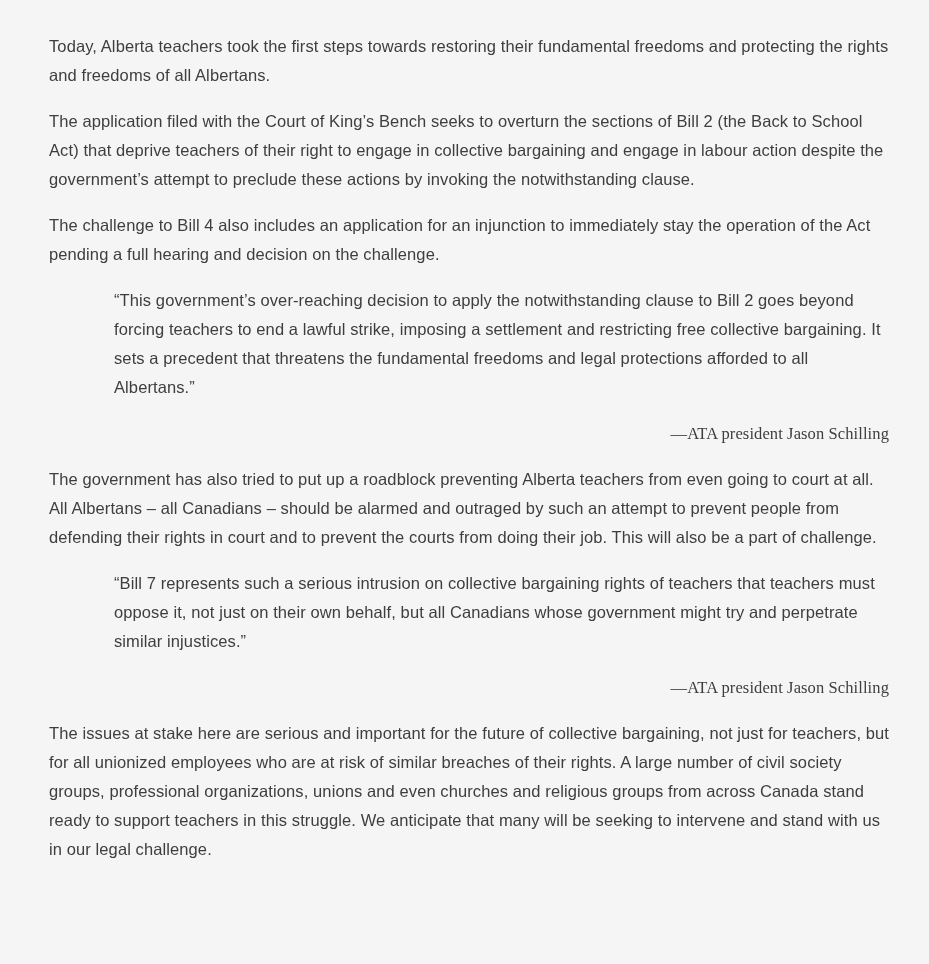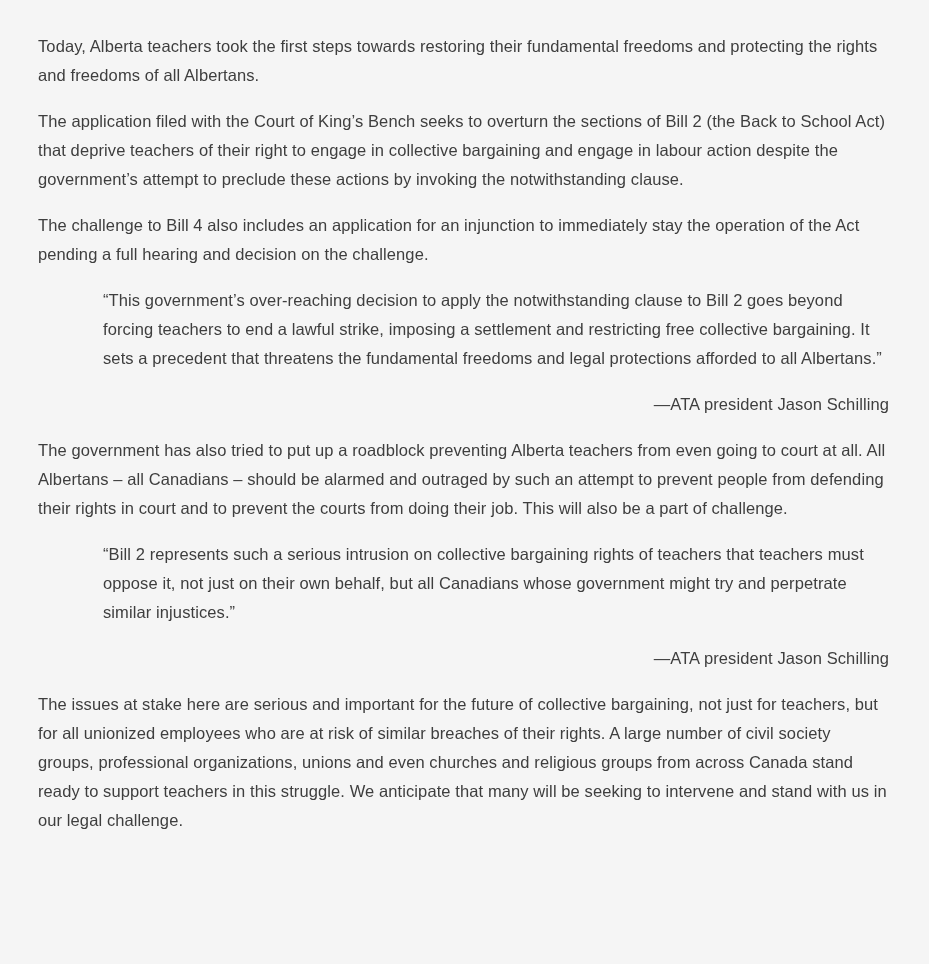--- a/index.html
+++ b/index.html
@@ -14,47 +14,48 @@
       overflow: hidden;
       background: var(--bg);
       color: var(--text);
       font-family: "Liberation Sans", sans-serif;
       font-size: 16.5px;
       line-height: 29px;
       letter-spacing: 0.1px;
       -webkit-font-smoothing: antialiased;
     }
     .article {
-      padding: 32px 40px 20px 38px;
+      padding: 32px 40px 20px 49px;
     }
     .article p {
       margin: 0 0 17px 0;
     }
     .article blockquote {
       margin: 16px 0 17px 0;
       padding: 0 5px 0 65px;
     }
     .attribution {
       text-align: right;
+      font-family: Liberation Serif, serif;
     }
   </style>
 </head>
 <body>
 
 <main class="article">
   <p>Today, Alberta teachers took the first steps towards restoring their fundamental freedoms and protecting the rights and freedoms of all Albertans.</p>
 
   <p>The application filed with the Court of King’s Bench seeks to overturn the sections of Bill 2 (the Back to School Act) that deprive teachers of their right to engage in collective bargaining and engage in labour action despite the government’s attempt to preclude these actions by invoking the notwithstanding clause.</p>
 
   <p>The challenge to Bill 4 also includes an application for an injunction to immediately stay the operation of the Act pending a full hearing and decision on the challenge.</p>
 
   <blockquote>“This government’s over-reaching decision to apply the notwithstanding clause to Bill 2 goes beyond forcing teachers to end a lawful strike, imposing a settlement and restricting free collective bargaining. It sets a precedent that threatens the fundamental freedoms and legal protections afforded to all Albertans.”</blockquote>
 
   <p class="attribution">—ATA president Jason Schilling</p>
 
   <p>The government has also tried to put up a roadblock preventing Alberta teachers from even going to court at all. All Albertans – all Canadians – should be alarmed and outraged by such an attempt to prevent people from defending their rights in court and to prevent the courts from doing their job. This will also be a part of challenge.</p>
 
-  <blockquote>“Bill 2 represents such a serious intrusion on collective bargaining rights of teachers that teachers must oppose it, not just on their own behalf, but all Canadians whose government might try and perpetrate similar injustices.”</blockquote>
+  <blockquote>“Bill 7 represents such a serious intrusion on collective bargaining rights of teachers that teachers must oppose it, not just on their own behalf, but all Canadians whose government might try and perpetrate similar injustices.”</blockquote>
 
   <p class="attribution">—ATA president Jason Schilling</p>
 
   <p>The issues at stake here are serious and important for the future of collective bargaining, not just for teachers, but for all unionized employees who are at risk of similar breaches of their rights. A large number of civil society groups, professional organizations, unions and even churches and religious groups from across Canada stand ready to support teachers in this struggle. We anticipate that many will be seeking to intervene and stand with us in our legal challenge.</p>
 </main>
 
 </body></html>

